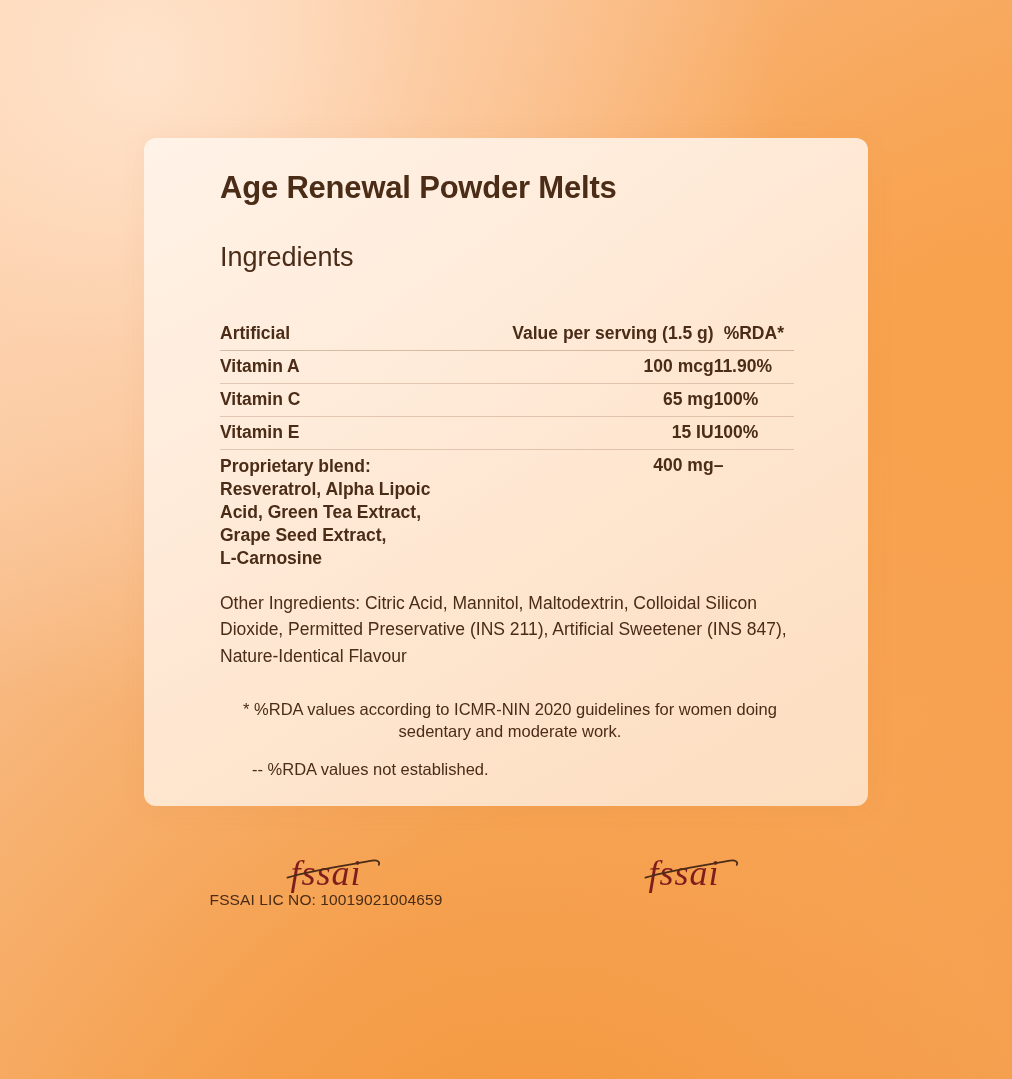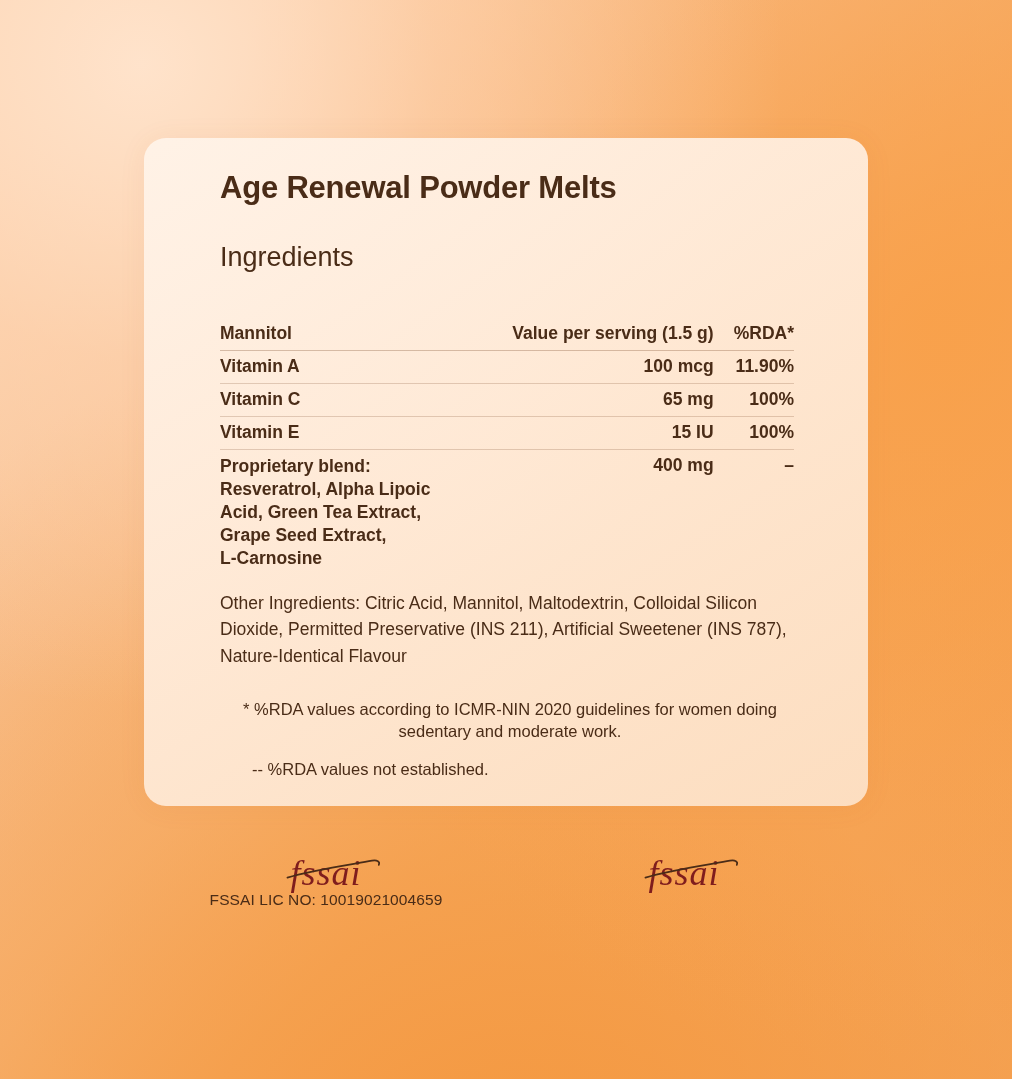--- a/index.html
+++ b/index.html
@@ -20,21 +20,21 @@
       linear-gradient(135deg, #fcd7b5 0%, #f8bf8e 32%, #f5a659 62%, #f39a47 100%);
   }
 
   
   .card {
     position: absolute;
     left: 144px;
     top: 138px;
     width: 724px;
     height: 668px;
-    border-radius: 22px;
+    border-radius: 12px;
     background: linear-gradient(150deg, rgba(255,243,232,0.96) 0%, rgba(255,236,219,0.94) 45%, rgba(253,226,200,0.93) 100%);
     box-shadow: 0 2px 28px rgba(180,100,40,0.07);
   }
 
   .title {
     position: absolute;
     left: 76px;
     top: 32px;
     font-size: 31px;
     font-weight: bold;
@@ -69,21 +69,21 @@
     border-bottom: 1px solid rgba(120,70,35,0.30);
     padding-bottom: 6px;
   }
   .nutri-table tbody td {
     font-weight: bold;
     border-bottom: 1px solid rgba(120,70,35,0.22);
   }
   .nutri-table tbody tr.no-rule td { border-bottom: none; }
   .col-name { text-align: left; width: 46%; }
   .col-val  { text-align: right; width: 40%; padding-right: 6px; }
-  .col-rda  { text-align: right; width: 14%; }
+  .col-rda  { width: 14%; }
   .blend-name { line-height: 1.32; }
 
   
   .other-ing {
     position: absolute;
     left: 76px;
     top: 452px;
     width: 580px;
     font-size: 17.5px;
     line-height: 1.5;
@@ -146,21 +146,21 @@
 <body>
 
 <div class="card">
 
   <div class="title">Age Renewal Powder Melts</div>
   <div class="subtitle">Ingredients</div>
 
   <table class="nutri-table">
     <thead>
       <tr>
-        <th class="col-name">Mannitol</th>
+        <th class="col-name">Artificial</th>
         <th class="col-val">Value per serving (1.5 g)</th>
         <th class="col-rda">%RDA*</th>
       </tr>
     </thead>
     <tbody>
       <tr>
         <td class="col-name">Vitamin A</td>
         <td class="col-val">100 mcg</td>
         <td class="col-rda">11.90%</td>
       </tr>
@@ -179,21 +179,21 @@
 Resveratrol, Alpha Lipoic
 Acid, Green Tea Extract,
 Grape Seed Extract,
 L-Carnosine</td>
         <td class="col-val">400 mg</td>
         <td class="col-rda">–</td>
       </tr>
     </tbody>
   </table>
 
-  <div class="other-ing">Other Ingredients: Citric Acid, Mannitol, Maltodextrin, Colloidal Silicon Dioxide, Permitted Preservative (INS 211), Artificial Sweetener (INS 787), Nature-Identical Flavour</div>
+  <div class="other-ing">Other Ingredients: Citric Acid, Mannitol, Maltodextrin, Colloidal Silicon Dioxide, Permitted Preservative (INS 211), Artificial Sweetener (INS 847), Nature-Identical Flavour</div>
 
   <div class="footnote1">* %RDA values according to ICMR-NIN 2020 guidelines for women doing sedentary and moderate work.</div>
   <div class="footnote2">-- %RDA values not established.</div>
 
 </div>
 
 <div class="fssai-block left">
   <div class="fssai-logo">
     <span>fssai</span>
     <svg class="swoosh" viewBox="0 0 120 26" preserveAspectRatio="none">

